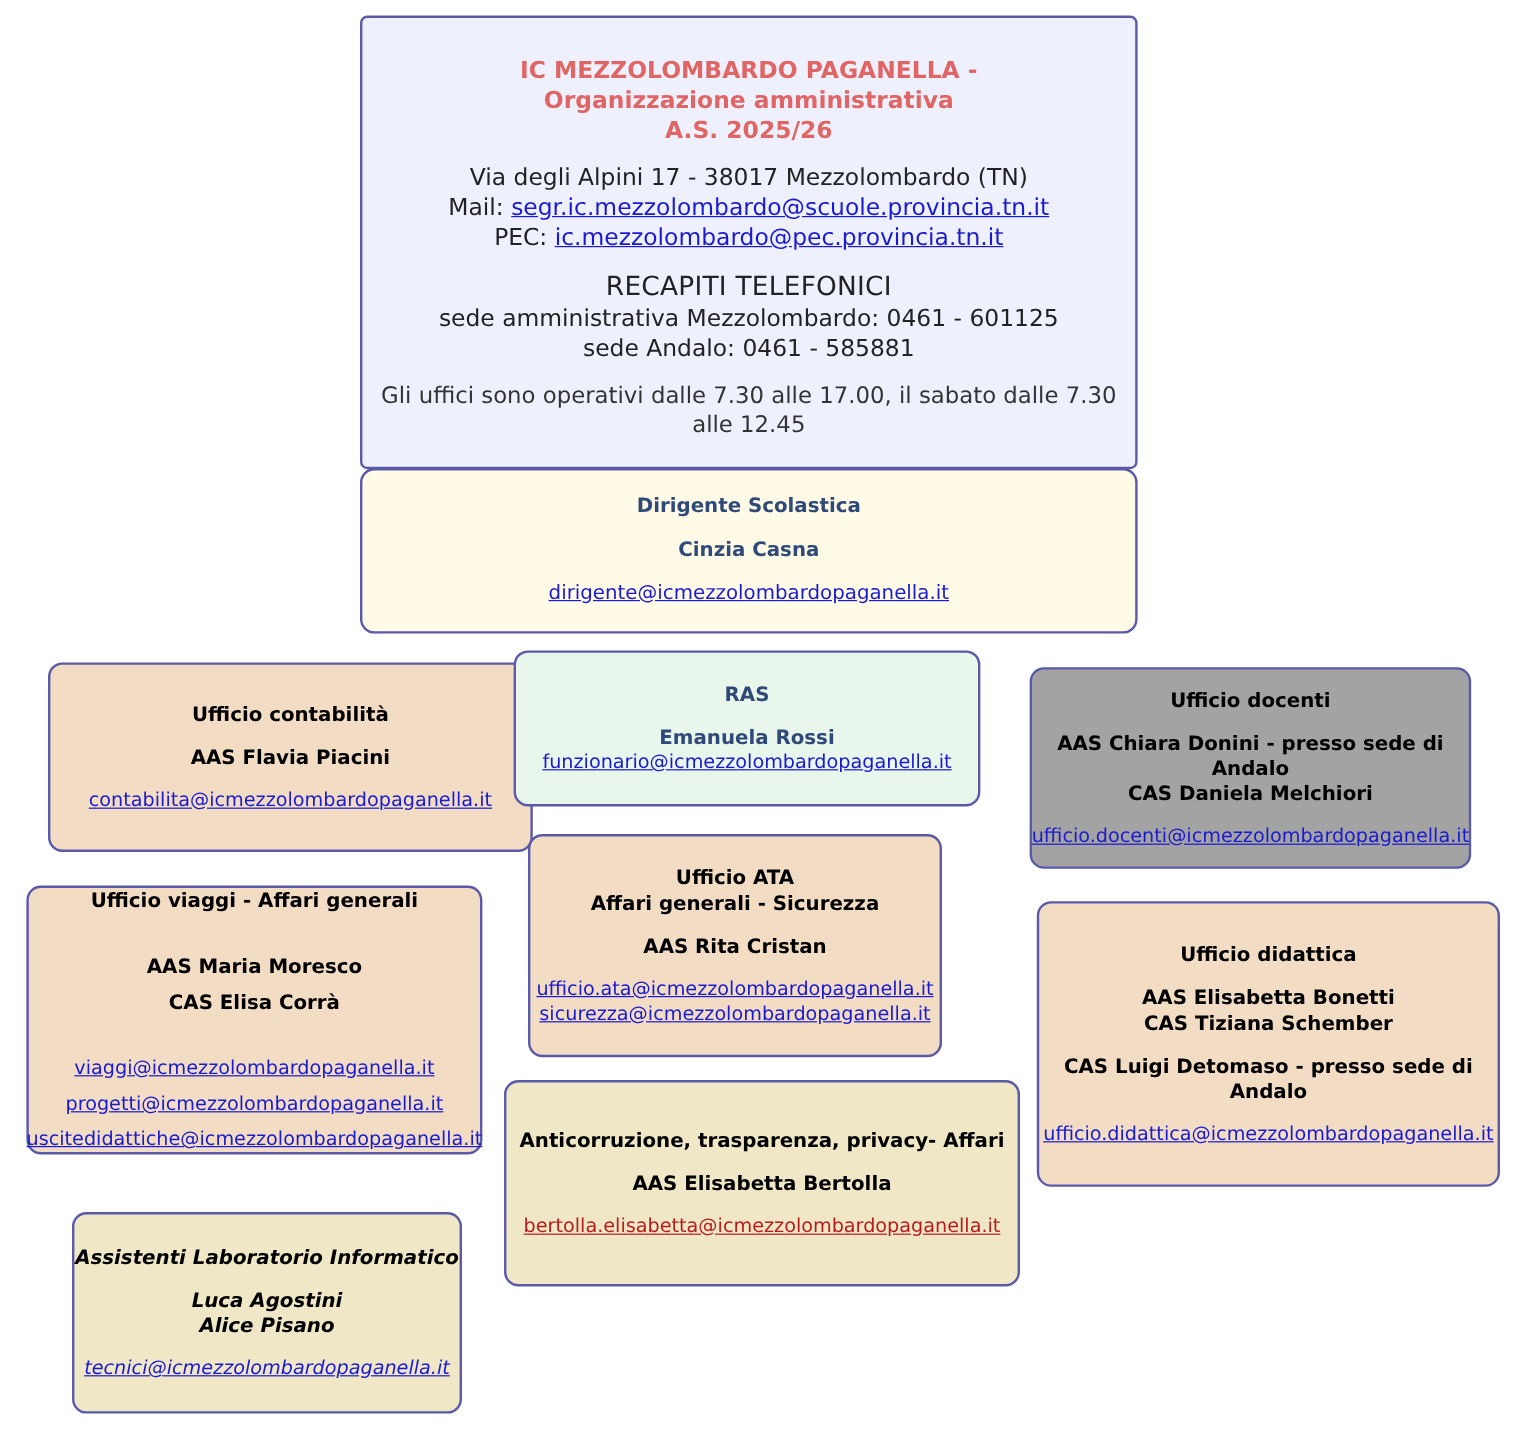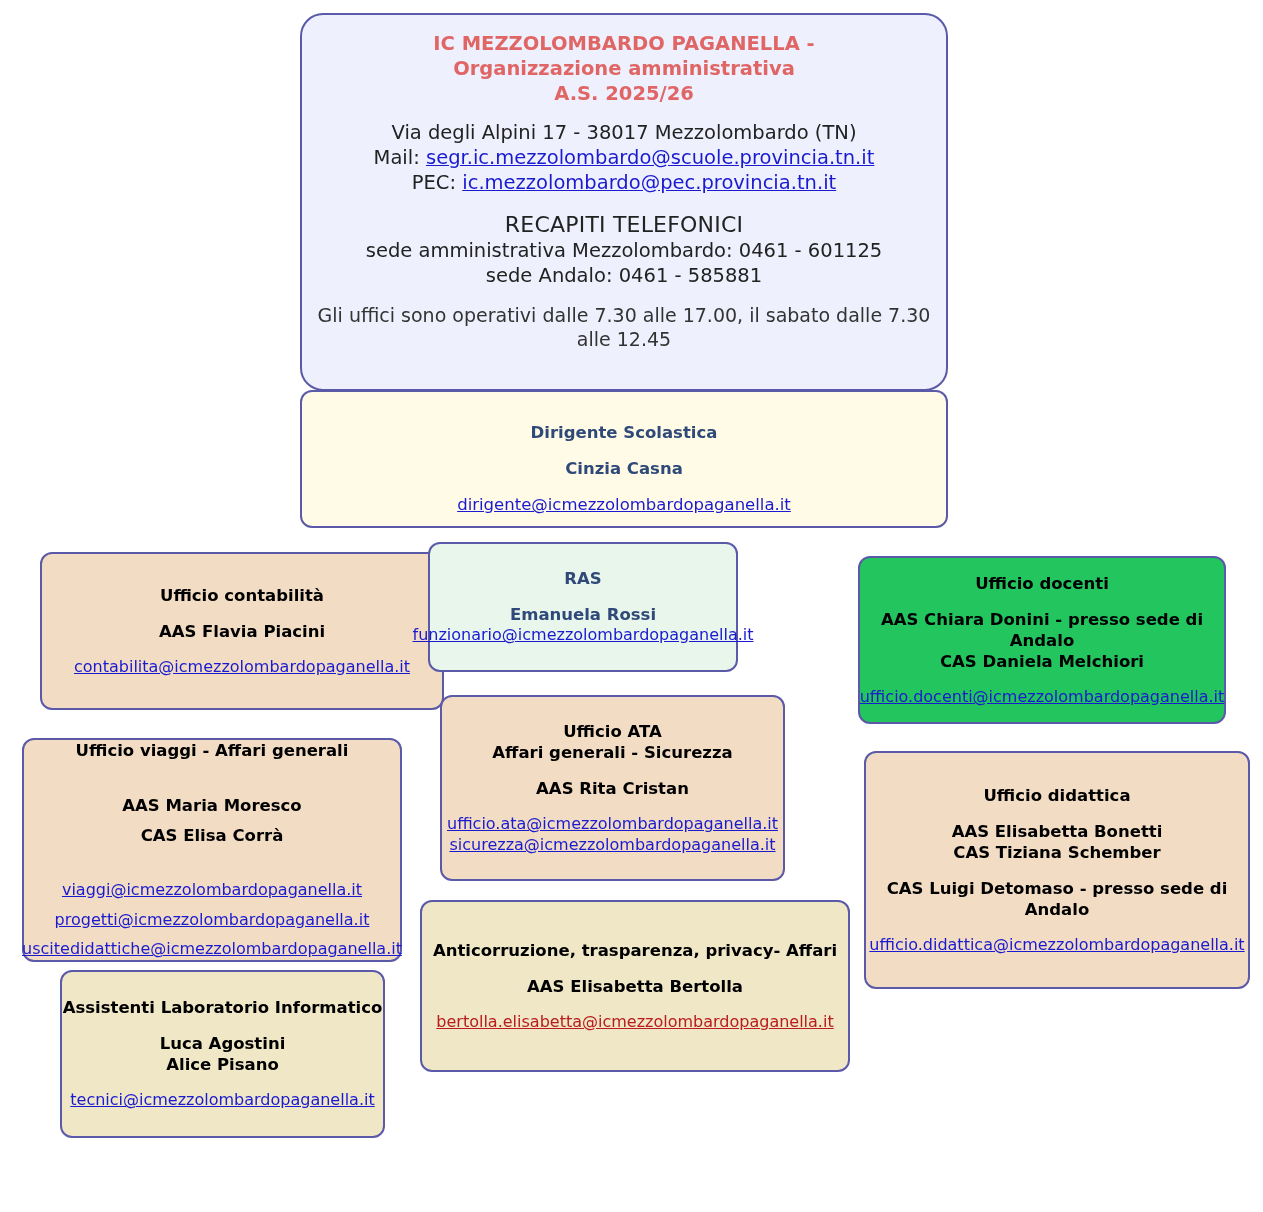--- a/index.html
+++ b/index.html
@@ -26,23 +26,23 @@
     justify-content: center;
     align-items: center;
   }
   .box .line { line-height: 1.28; }
   .spacer { height: 0.9em; }
 
   
   #header-box {
     left: 300px; top: 13px; width: 648px; height: 378px;
     background: #eef1fd;
-    border-radius: 23px;
+    border-radius: 6px;
     justify-content: flex-start;
-    padding-top: 17px;
+    padding-top: 32px;
   }
   .hdr-title {
     color: #e06666;
     font-weight: bold;
     font-size: 19.5px;
     line-height: 1.42;
   }
   .hdr-body {
     font-size: 19.5px;
     color: #222222;
@@ -59,41 +59,41 @@
   }
   .lnk.light { color: #b91c1c; text-align: right; }
 
   
   #dirigente-box {
     left: 300px; top: 390px; width: 648px; height: 138px;
     background: #fffbe6;
     color: #2f4a78;
     font-size: 16.5px;
     justify-content: flex-start;
-    padding-top: 30px;
+    padding-top: 19px;
   }
   #dirigente-box .hd { font-weight: bold; color: #2f4a78; }
   #dirigente-box .nm { font-weight: bold; color: #2f4a78; }
 
   
   .unit { font-size: 16.5px; }
   .unit .hd { font-weight: bold; }
   .unit .nm { font-weight: bold; }
   .unit .em { font-size: 16px; }
 
   .peach { background: #f2ddc4; }
   .cream { background: #efe7c6; }
   .mint  { background: #e9f6ec; }
-  .pink  { background: #22c55e; }
+  .pink  { background: #a3a3a3; }
 
   #contabilita-box     { left: 40px;  top: 552px; width: 404px; height: 158px; }
   #viaggi-box          { left: 22px;  top: 738px; width: 380px; height: 224px; justify-content: space-between; }
-  #tecnici-box         { left: 60px;  top: 970px; width: 325px; height: 168px; }
-
-  #ras-box             { left: 428px; top: 542px; width: 310px; height: 130px;
+  #tecnici-box         { left: 60px;  top: 1010px; width: 325px; height: 168px; font-style: italic; }
+
+  #ras-box             { left: 428px; top: 542px; width: 389px; height: 130px;
                          color: #2f4a78; }
   #ras-box .hd, #ras-box .nm { color: #2f4a78; }
   #ata-box             { left: 440px; top: 695px; width: 345px; height: 186px; }
   #anticorruzione-box  { left: 420px; top: 900px; width: 430px; height: 172px; }
 
   #docenti-box         { left: 858px; top: 556px; width: 368px; height: 168px; }
   #didattica-box       { left: 864px; top: 751px; width: 386px; height: 238px; }
 </style>
 </head>
 <body>

